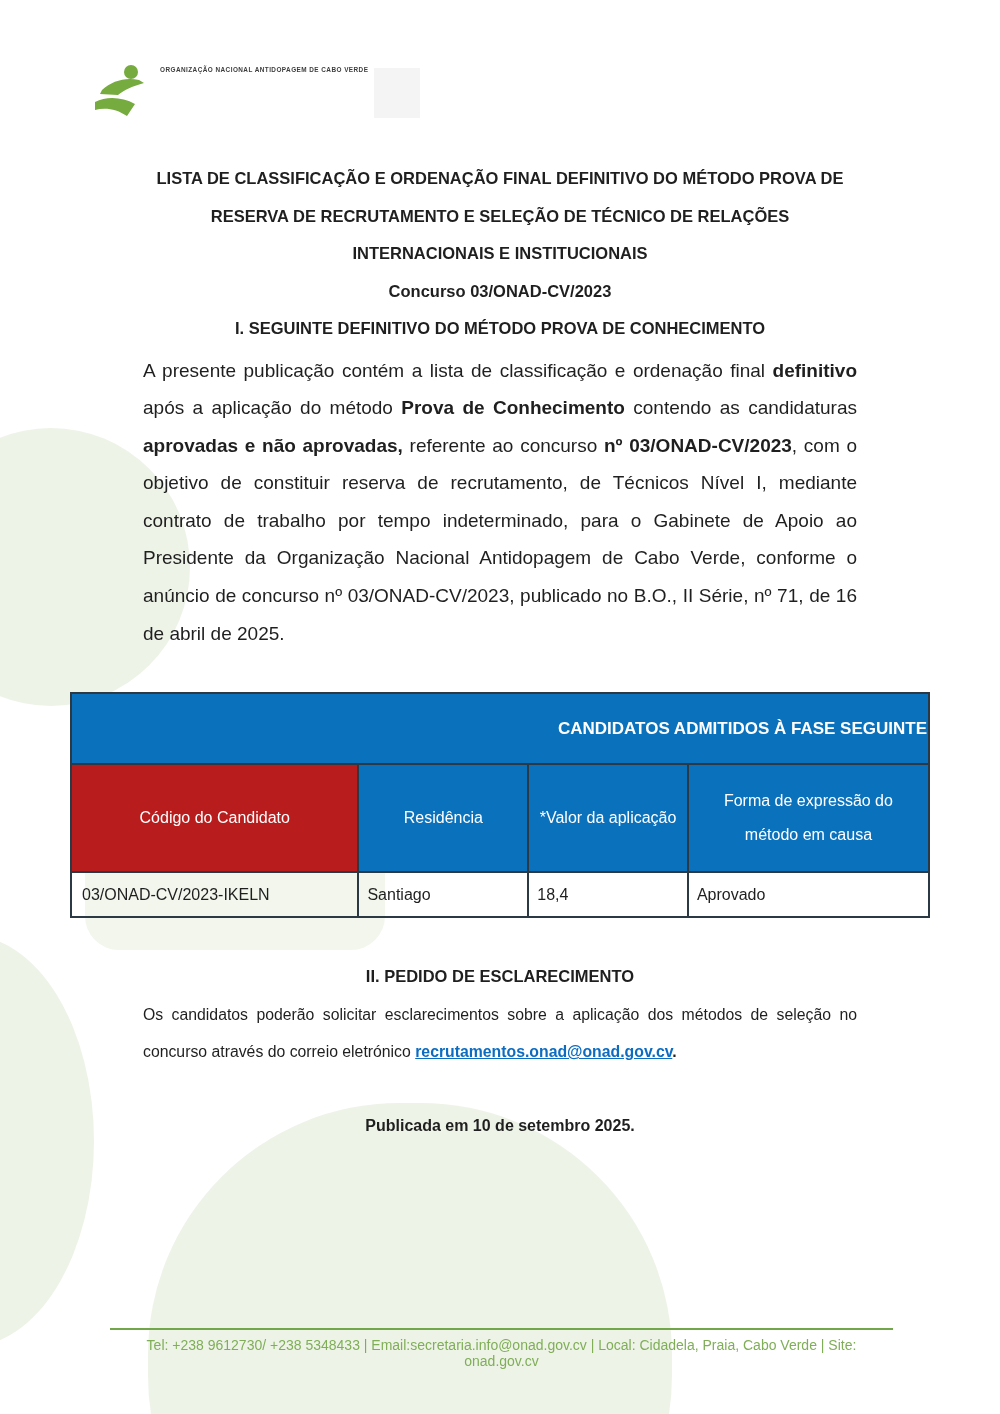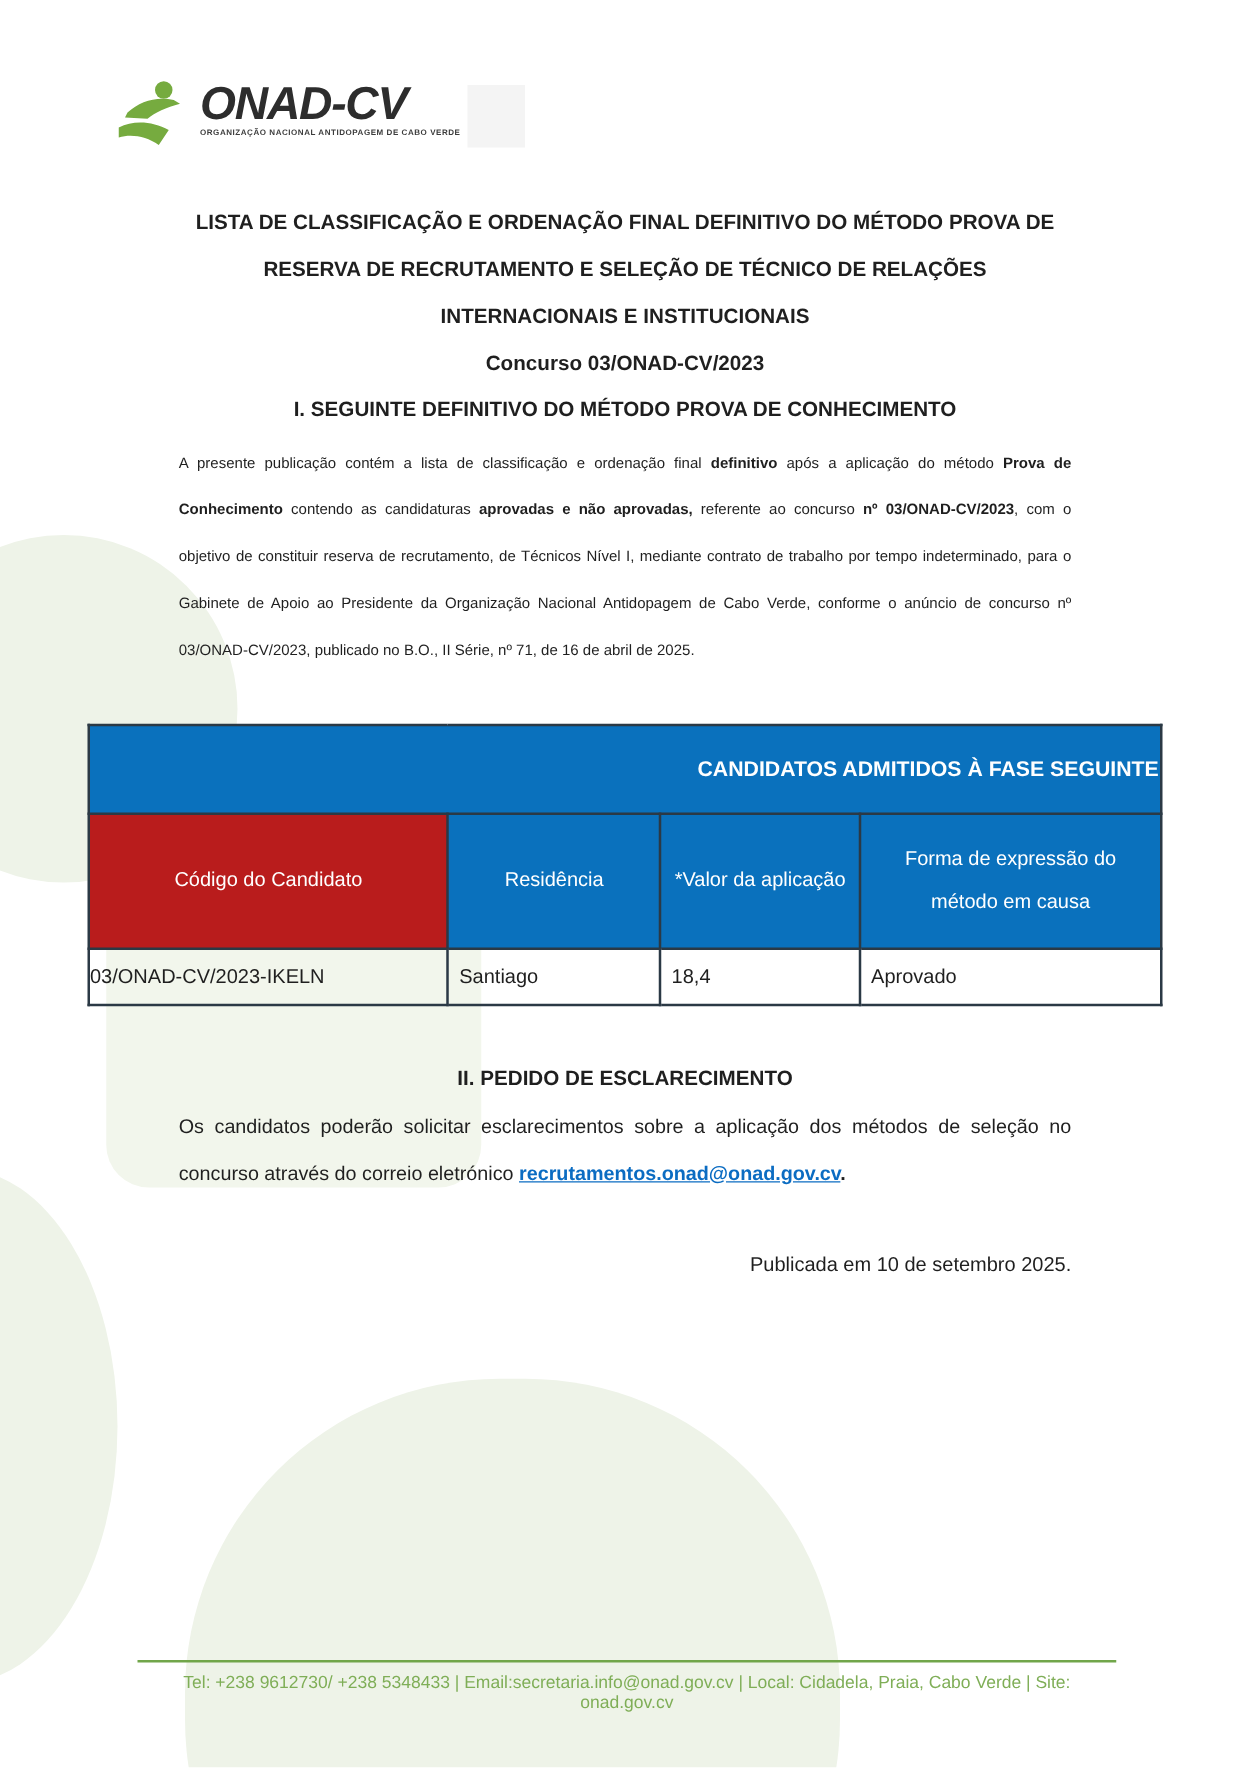--- a/index.html
+++ b/index.html
@@ -27,45 +27,45 @@
   }
   .logo-tagline{
     font-size:6.4px;font-weight:bold;letter-spacing:.45px;color:#3c3c3c;
     margin-top:3px;white-space:nowrap;
   }
   .logo-gray-box{width:46px;height:50px;background:#f4f4f4;margin-left:6px;margin-top:4px;}
   
   .doc-heading{margin:40px 0 0 0;text-align:center;font-weight:bold;
     font-size:16.5px;line-height:37.5px;}
   
-  .intro{margin:4px 73px 0 73px;text-align:justify;font-size:12px;line-height:37.6px;}
+  .intro{margin:4px 73px 0 73px;text-align:justify;font-size:19px;line-height:37.6px;}
   .intro b,.para2 b{font-weight:bold;}
   
   table.cand{width:100%;margin-top:40px;border-collapse:collapse;background:transparent;}
   table.cand td{border:2px solid #2b3945;}
   td.banner{
     height:67px;text-align:right;color:#ffffff;font-weight:bold;font-size:17px;
     border-bottom:3px solid #2b3945;
   }
   td.th{
     height:98px;text-align:center;vertical-align:middle;color:#ffffff;
     font-size:16px;line-height:34px;padding:4px 8px;
   }
   td.th + td.th{border-left:2px solid #dde8f0;}
   tr.datarow td{
     height:39px;font-size:16px;text-align:left;vertical-align:middle;
     background:transparent;padding:2px 8px;
   }
-  tr.datarow td:first-child{text-align:left;padding-left:0;}
+  tr.datarow td:first-child{text-align:left;padding-left:10px;}
   col.c1{width:33.5%;} col.c2{width:19.8%;} col.c3{width:18.6%;} col.c4{width:28.1%;}
   
   .sec2-heading{margin-top:40px;text-align:center;font-weight:bold;font-size:16.5px;line-height:37.5px;}
   .para2{margin:0 73px;text-align:justify;font-size:15.8px;line-height:37.6px;}
   .para2 a{font-weight:bold;text-decoration:underline;}
-  .published{margin:36px 73px 0 73px;text-align:right;font-size:16px;line-height:37.6px;}
+  .published{margin:36px 73px 0 73px;text-align:center;font-size:16px;line-height:37.6px;font-weight:bold;}
   
   .footer{
     position:absolute;z-index:1;left:110px;right:107px;top:1328px;
     border-top:2px solid #71a64a;padding-top:7px;text-align:center;
     font-size:14px;
   }
 </style>
 </head>
 <body>
 
@@ -78,21 +78,20 @@
 
   <div class="content">
 
     <div class="logo-row">
       <svg class="logo-icon" viewBox="0 0 58 54">
         <circle cx="37" cy="8" r="7" fill="#76ab3f"></circle>
         <path d="M8 26 C 18 17, 31 13, 45 16 L 50 19 C 39 22, 30 26, 24 31 L 6 30 Z" fill="#76ab3f"></path>
         <path d="M1 38 C 13 32, 28 33, 41 40 L 33 52 C 23 45, 11 43, 1 46 Z" fill="#76ab3f"></path>
       </svg>
       <div class="logo-textblock">
-        <div class="logo-brand">ONAD-CV</div>
         <div class="logo-tagline">ORGANIZAÇÃO NACIONAL ANTIDOPAGEM DE CABO VERDE</div>
       </div>
       <div class="logo-gray-box"></div>
     </div>
 
     <div class="doc-heading">
         <div>LISTA DE CLASSIFICAÇÃO E ORDENAÇÃO FINAL DEFINITIVO DO MÉTODO PROVA DE</div>
         <div>RESERVA DE RECRUTAMENTO E SELEÇÃO DE TÉCNICO DE RELAÇÕES</div>
         <div>INTERNACIONAIS E INSTITUCIONAIS</div>
         <div>Concurso 03/ONAD-CV/2023</div>

